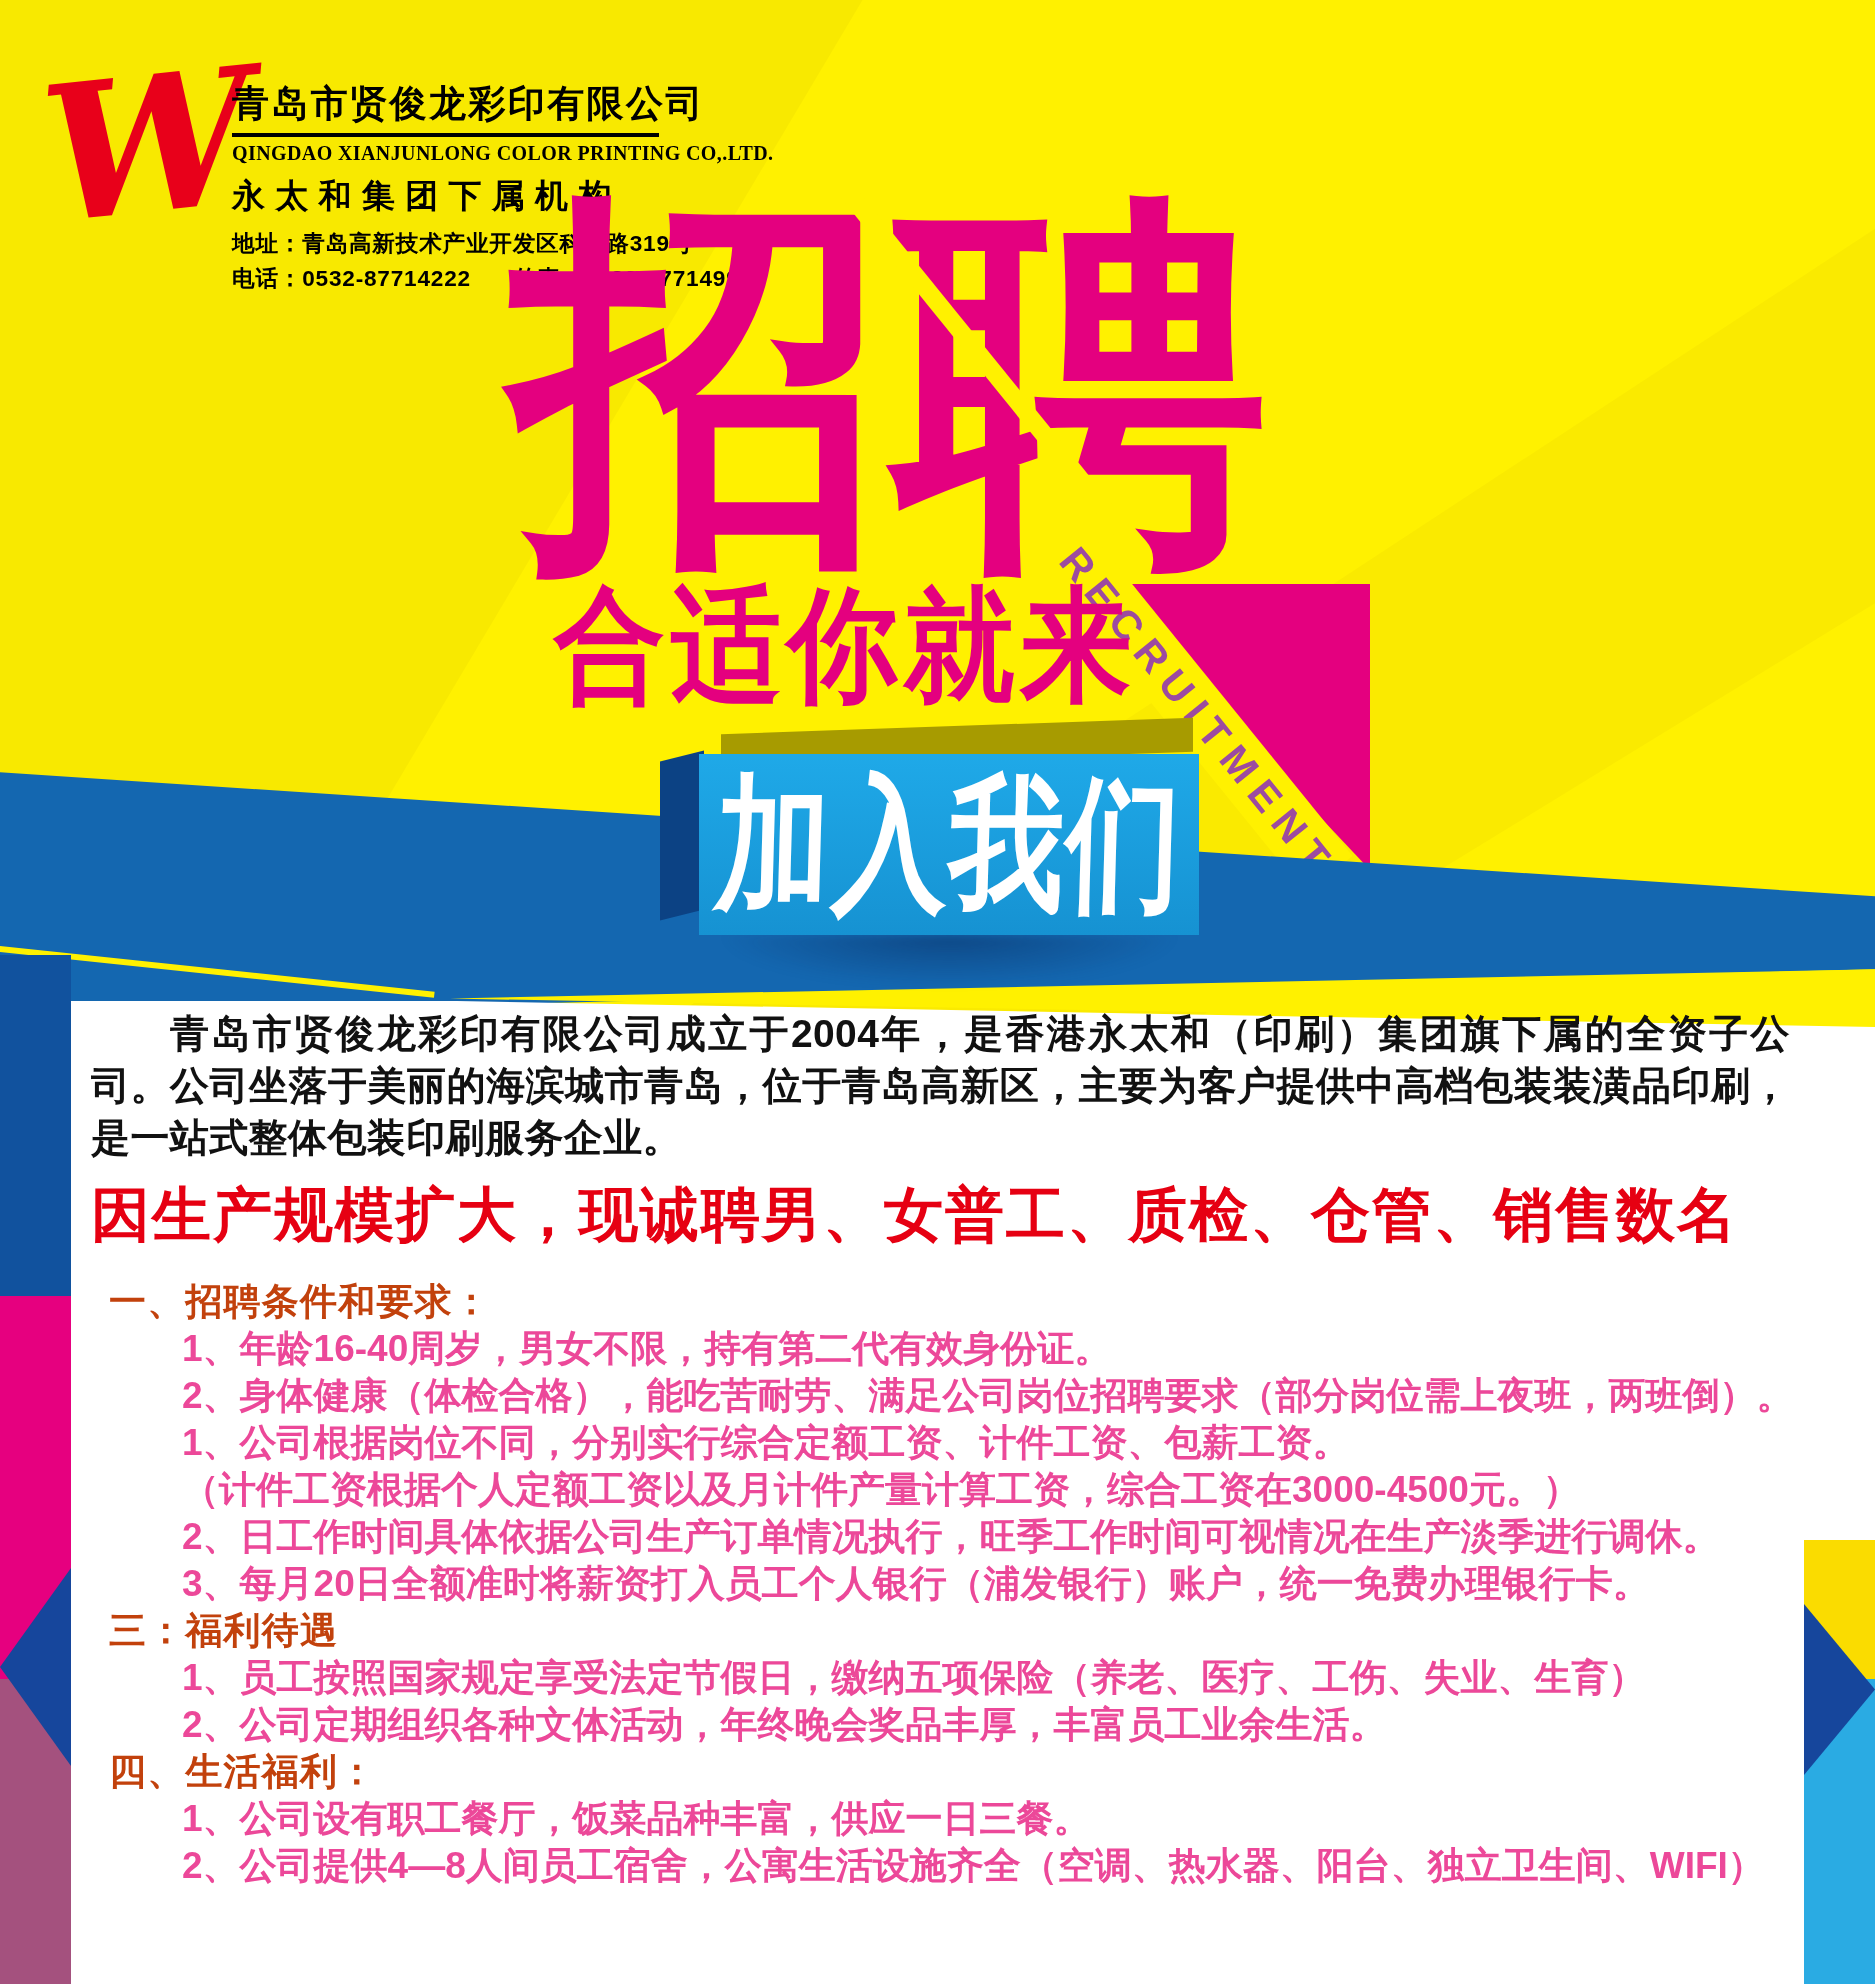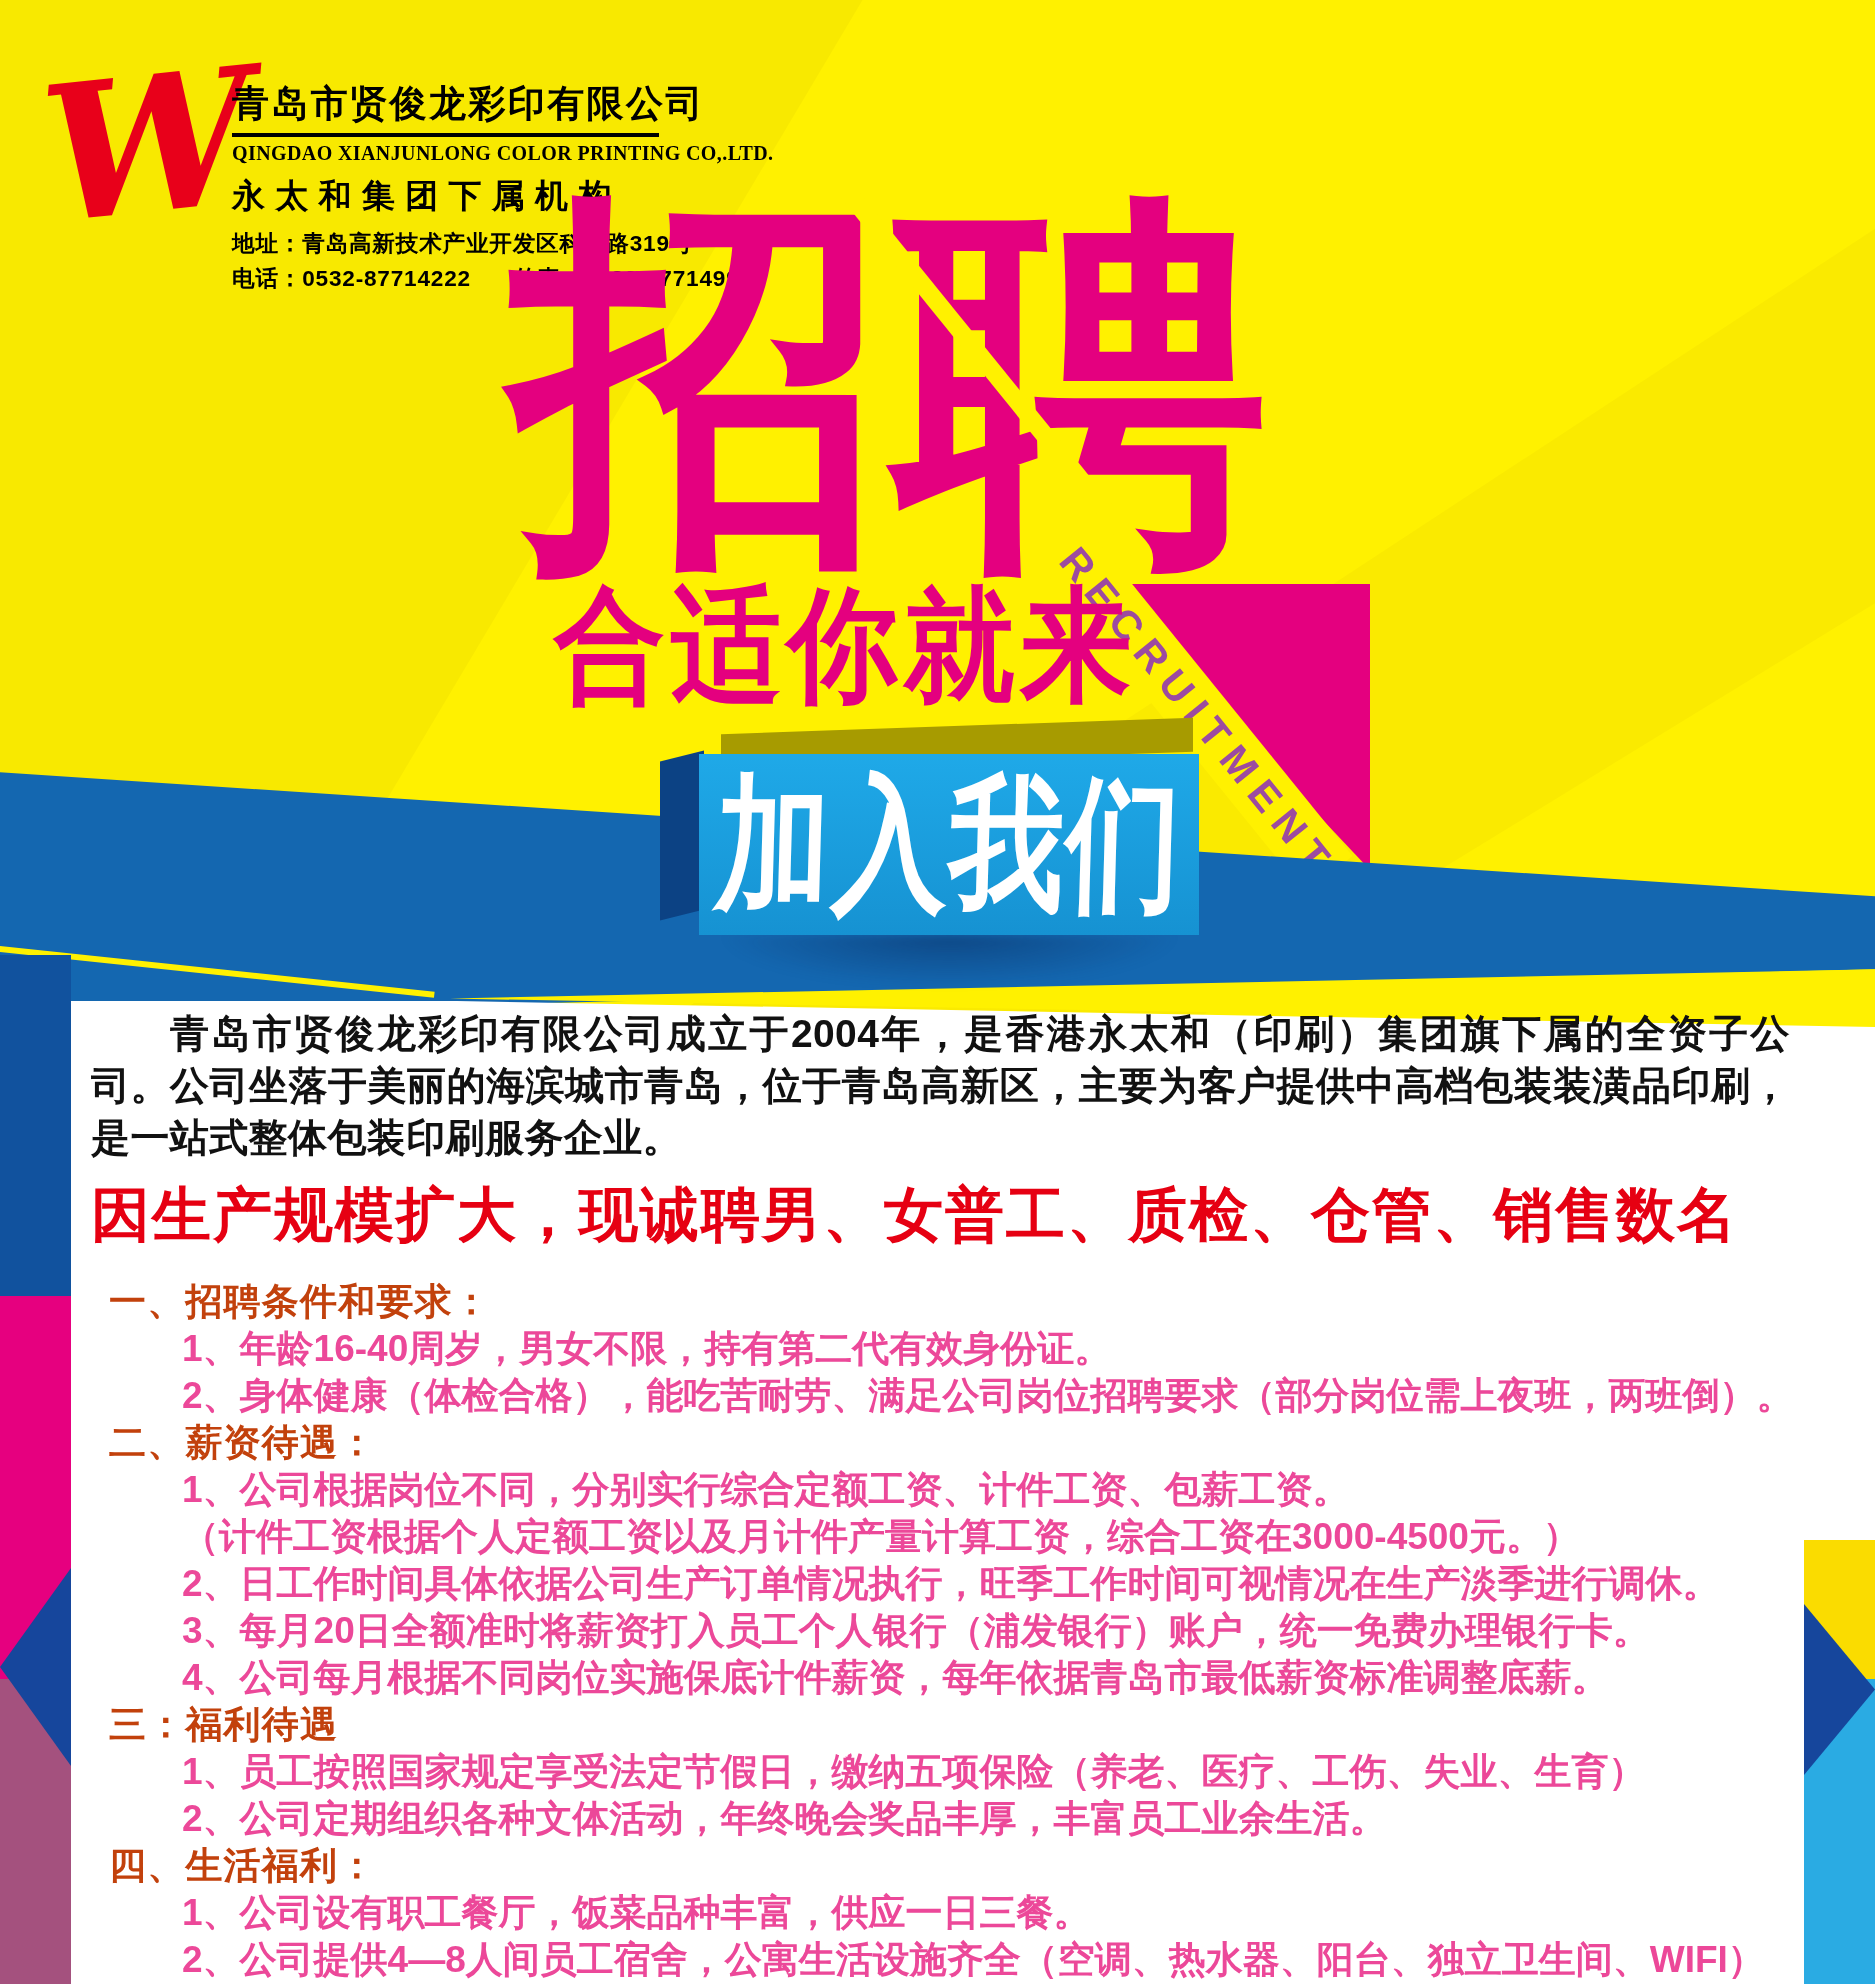--- a/index.html
+++ b/index.html
@@ -130,26 +130,24 @@
 
   <div class="abs rseg tri-right" style="top:1604px;height:171px;z-index:8;"></div>
 
   <div class="abs content">
     <div class="intro">青岛市贤俊龙彩印有限公司成立于2004年，是香港永太和（印刷）集团旗下属的全资子公司。公司坐落于美丽的海滨城市青岛，位于青岛高新区，主要为客户提供中高档包装装潢品印刷，是一站式整体包装印刷服务企业。</div>
     <div class="headline">因生产规模扩大，现诚聘男、女普工、质检、仓管、销售数名</div>
     <div class="lines">
         <div class="line h"><span>一、招聘条件和要求：</span></div>
         <div class="line i"><span>1、年龄16-40周岁，男女不限，持有第二代有效身份证。</span></div>
         <div class="line i"><span>2、身体健康（体检合格），能吃苦耐劳、满足公司岗位招聘要求（部分岗位需上夜班，两班倒）。</span></div>
-        <div class="line h"><span>二、薪资待遇：</span></div>
         <div class="line i"><span>1、公司根据岗位不同，分别实行综合定额工资、计件工资、包薪工资。</span></div>
         <div class="line i"><span>（计件工资根据个人定额工资以及月计件产量计算工资，综合工资在3000-4500元。）</span></div>
         <div class="line i"><span>2、日工作时间具体依据公司生产订单情况执行，旺季工作时间可视情况在生产淡季进行调休。</span></div>
         <div class="line i"><span>3、每月20日全额准时将薪资打入员工个人银行（浦发银行）账户，统一免费办理银行卡。</span></div>
-        <div class="line i"><span>4、公司每月根据不同岗位实施保底计件薪资，每年依据青岛市最低薪资标准调整底薪。</span></div>
         <div class="line h"><span>三：福利待遇</span></div>
         <div class="line i"><span>1、员工按照国家规定享受法定节假日，缴纳五项保险（养老、医疗、工伤、失业、生育）</span></div>
         <div class="line i"><span>2、公司定期组织各种文体活动，年终晚会奖品丰厚，丰富员工业余生活。</span></div>
         <div class="line h"><span>四、生活福利：</span></div>
         <div class="line i"><span>1、公司设有职工餐厅，饭菜品种丰富，供应一日三餐。</span></div>
         <div class="line i"><span>2、公司提供4—8人间员工宿舍，公寓生活设施齐全（空调、热水器、阳台、独立卫生间、WIFI）</span></div>
       </div>
   </div>
 
 </div>

